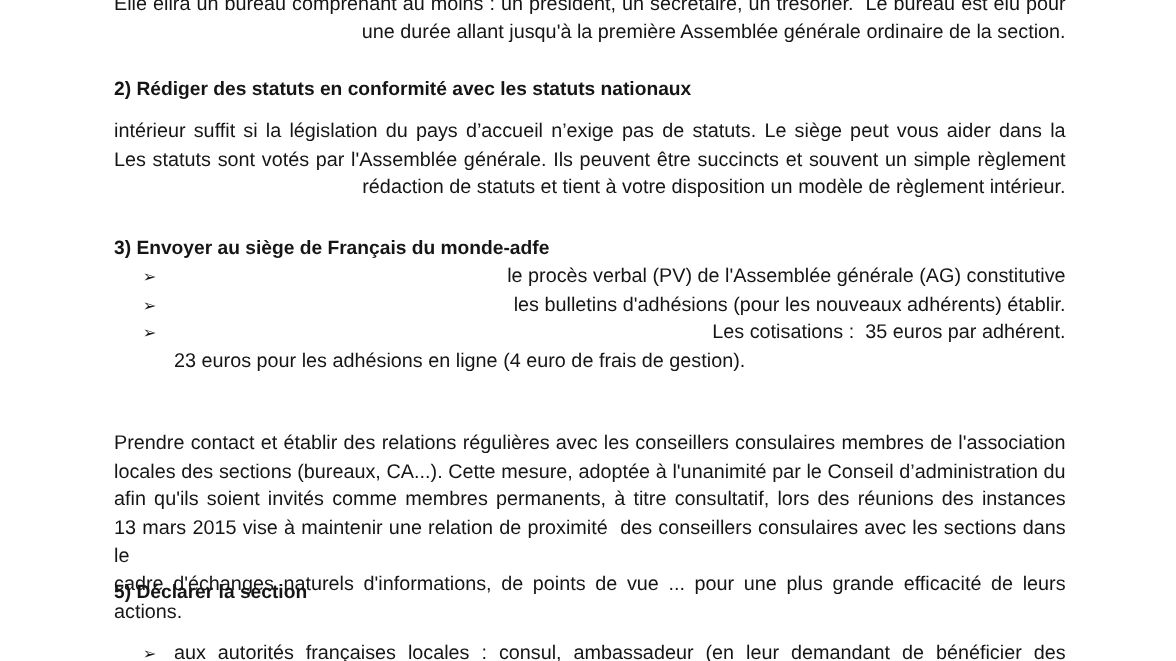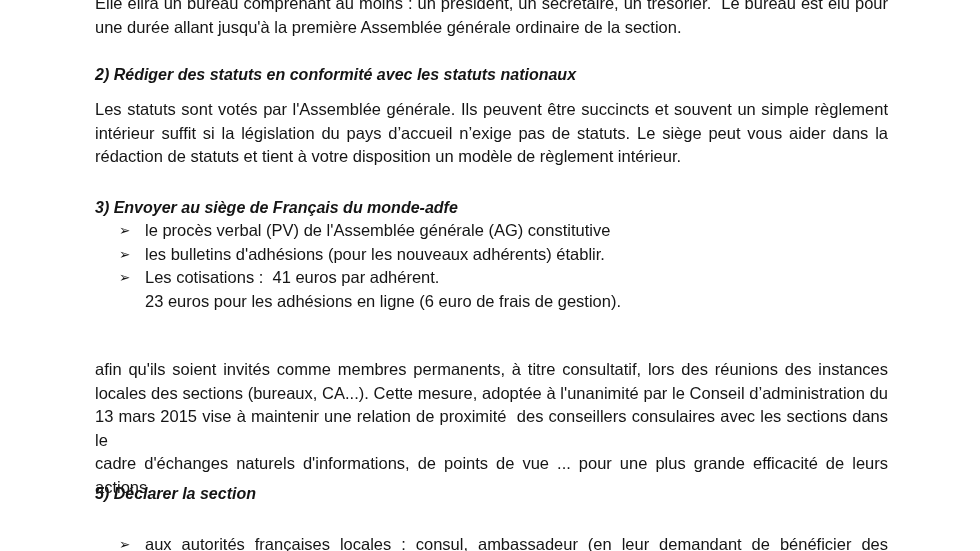--- a/index.html
+++ b/index.html
@@ -25,51 +25,50 @@
   }
   .block {
     position: absolute;
     left: 0;
     width: 100%;
   }
   .line {
     font-size: 16.5px;
     line-height: 23.5px;
     white-space: pre-wrap;
-    text-align: left;
+    text-align: right;
   }
   .line.j {
     text-align: justify;
     text-align-last: justify;
   }
   .heading {
     margin: 0;
     font-size: 16px;
     font-weight: bold;
-    font-style: italic;
     line-height: 22px;
     white-space: pre-wrap;
   }
   .bullet-row {
     display: flex;
     padding-left: 24px;
     font-size: 16.5px;
     line-height: 23.5px;
   }
   .bullet-arrow {
     flex: 0 0 26px;
     width: 26px;
     font-size: 13.5px;
     line-height: 23.5px;
     color: #151515;
   }
   .bullet-text {
     flex: 1;
     white-space: pre-wrap;
-    text-align: left;
+    text-align: right;
   }
   .bullet-text.j {
     text-align: justify;
     text-align-last: justify;
   }
   .bullet-cont {
     padding-left: 50px;
     font-size: 16.5px;
     line-height: 23.5px;
     white-space: pre-wrap;
@@ -81,45 +80,46 @@
 <div class="page">
   <div class="content">
 
     <div class="block" style="top:-8px">
       <div class="line j">Elle élira un bureau comprenant au moins : un président, un secrétaire, un trésorier.  Le bureau est élu pour</div>
       <div class="line">une durée allant jusqu'à la première Assemblée générale ordinaire de la section.</div>
     </div>
 
     <h2 class="block heading" style="top:64px">2) Rédiger des statuts en conformité avec les statuts nationaux</h2>
     <div class="block" style="top:98px">
+      <div class="line j">intérieur suffit si la législation du pays d’accueil n’exige pas de statuts. Le siège peut vous aider dans la</div>
       <div class="line j">Les statuts sont votés par l'Assemblée générale. Ils peuvent être succincts et souvent un simple règlement</div>
-      <div class="line j">intérieur suffit si la législation du pays d’accueil n’exige pas de statuts. Le siège peut vous aider dans la</div>
       <div class="line">rédaction de statuts et tient à votre disposition un modèle de règlement intérieur.</div>
     </div>
 
     <h2 class="block heading" style="top:197px">3) Envoyer au siège de Français du monde-adfe</h2>
     <div class="block" style="top:219px">
       <div class="bullet-row">
         <span class="bullet-arrow">➢</span>
         <span class="bullet-text">le procès verbal (PV) de l'Assemblée générale (AG) constitutive</span>
       </div>
       <div class="bullet-row">
         <span class="bullet-arrow">➢</span>
         <span class="bullet-text">les bulletins d'adhésions (pour les nouveaux adhérents) établir.</span>
       </div>
       <div class="bullet-row">
         <span class="bullet-arrow">➢</span>
-        <span class="bullet-text">Les cotisations :  41 euros par adhérent.</span>
+        <span class="bullet-text">Les cotisations :  35 euros par adhérent.</span>
       </div>
-      <div class="bullet-cont">23 euros pour les adhésions en ligne (6 euro de frais de gestion).</div>
+      <div class="bullet-cont">23 euros pour les adhésions en ligne (4 euro de frais de gestion).</div>
     </div>
 
     <div class="block" style="top:358px">
+      <div class="line j">Prendre contact et établir des relations régulières avec les conseillers consulaires membres de l'association</div>
+      <div class="line j">locales des sections (bureaux, CA...). Cette mesure, adoptée à l'unanimité par le Conseil d’administration du</div>
       <div class="line j">afin qu'ils soient invités comme membres permanents, à titre consultatif, lors des réunions des instances</div>
-      <div class="line j">locales des sections (bureaux, CA...). Cette mesure, adoptée à l'unanimité par le Conseil d’administration du</div>
       <div class="line j">13 mars 2015 vise à maintenir une relation de proximité  des conseillers consulaires avec les sections dans le</div>
       <div class="line j">cadre d'échanges naturels d'informations, de points de vue ... pour une plus grande efficacité de leurs actions.</div>
     </div>
 
     <h2 class="block heading" style="top:483px">5) Déclarer la section</h2>
     <div class="block" style="top:533px">
       <div class="bullet-row">
         <span class="bullet-arrow">➢</span>
         <span class="bullet-text j">aux autorités françaises locales : consul, ambassadeur (en leur demandant de bénéficier des</span>
       </div>

